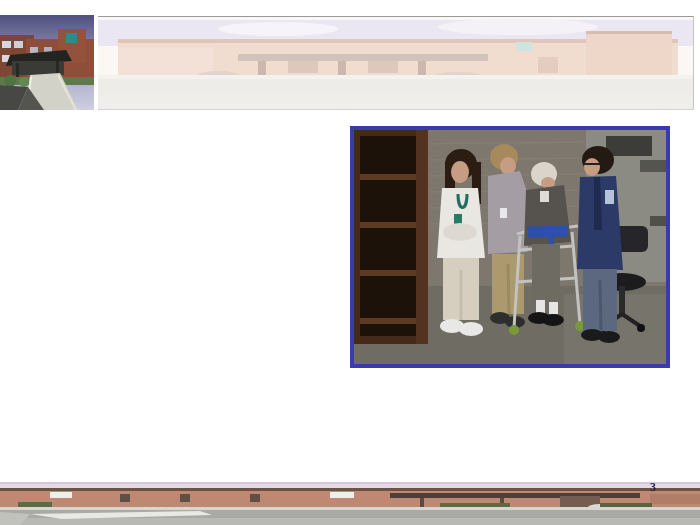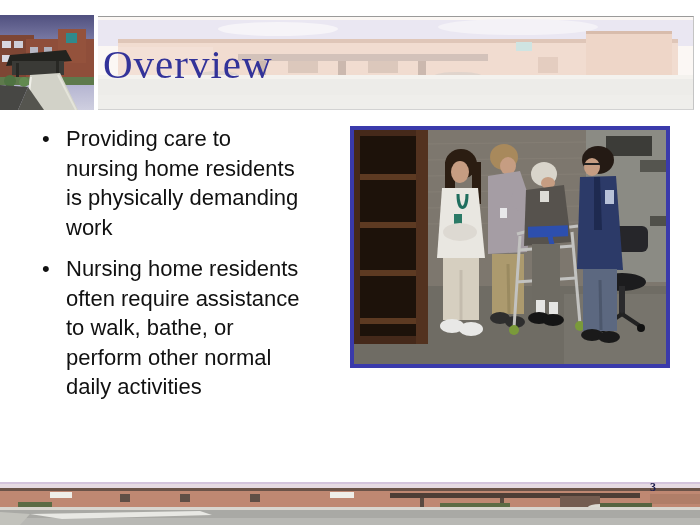--- a/index.html
+++ b/index.html
@@ -97,33 +97,21 @@
       <rect x="190" y="44" width="30" height="12" fill="#dcc8bc"></rect>
       <rect x="270" y="44" width="30" height="12" fill="#dcc8bc"></rect>
       <rect x="440" y="40" width="20" height="16" fill="#e4cdc0"></rect>
       <ellipse cx="120" cy="58" rx="20" ry="4" fill="#e0d4cc"></ellipse>
       <ellipse cx="360" cy="59" rx="24" ry="4" fill="#e0d4cc"></ellipse>
       <rect y="58" width="595" height="34" fill="#edece9"></rect>
       <rect y="58" width="595" height="4" fill="#f4f2ee"></rect>
       <rect y="78" width="595" height="14" fill="#efeeeb"></rect>
     </svg>
   </div>
-  <div class="slide-title">Overview</div>
-
-  <ul class="bullets">
-    <li><span class="bullet-text">Providing care to
-nursing home residents
-is physically demanding
-work</span></li>
-    <li><span class="bullet-text">Nursing home residents
-often require assistance
-to walk, bathe, or
-perform other normal
-daily activities</span></li>
-  </ul>
+
 
   <div class="content-photo">
     <svg viewBox="0 0 312 234">
 
       <rect width="312" height="234" fill="#7d776e"></rect>
       <g stroke="#8a8379" stroke-width="1" opacity="0.6">
         <line x1="70" y1="14" x2="232" y2="12"></line>
           <line x1="70" y1="30" x2="232" y2="28"></line>
         <line x1="70" y1="46" x2="232" y2="44"></line>
           <line x1="70" y1="62" x2="232" y2="60"></line>

